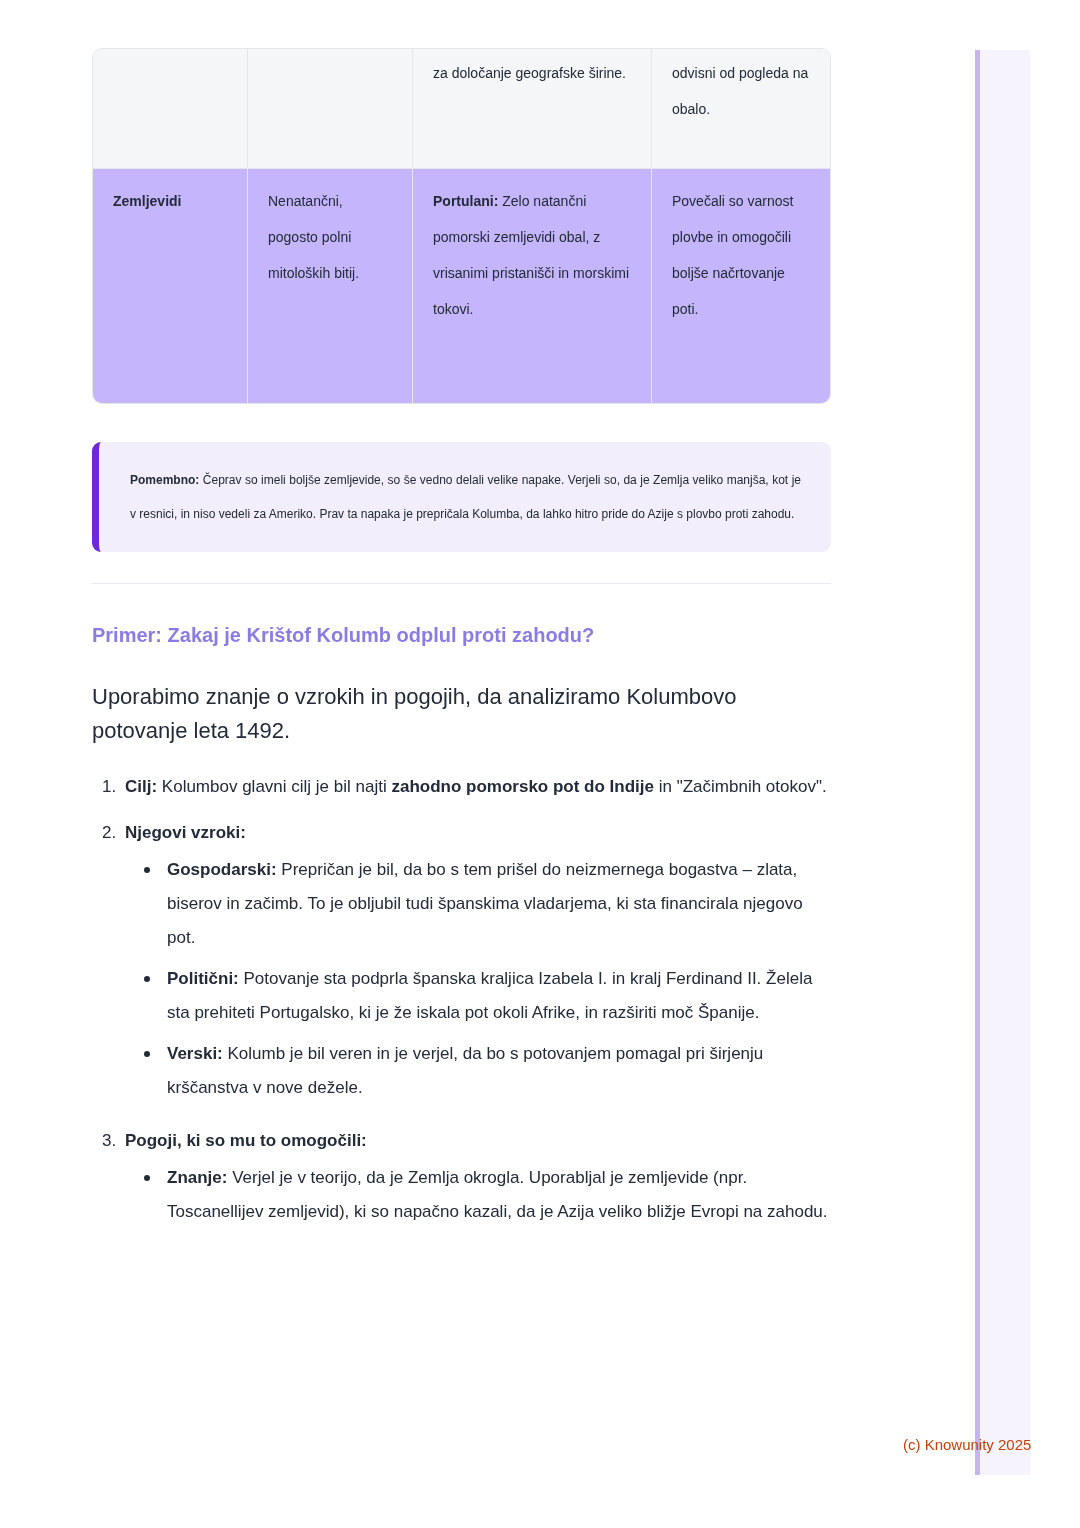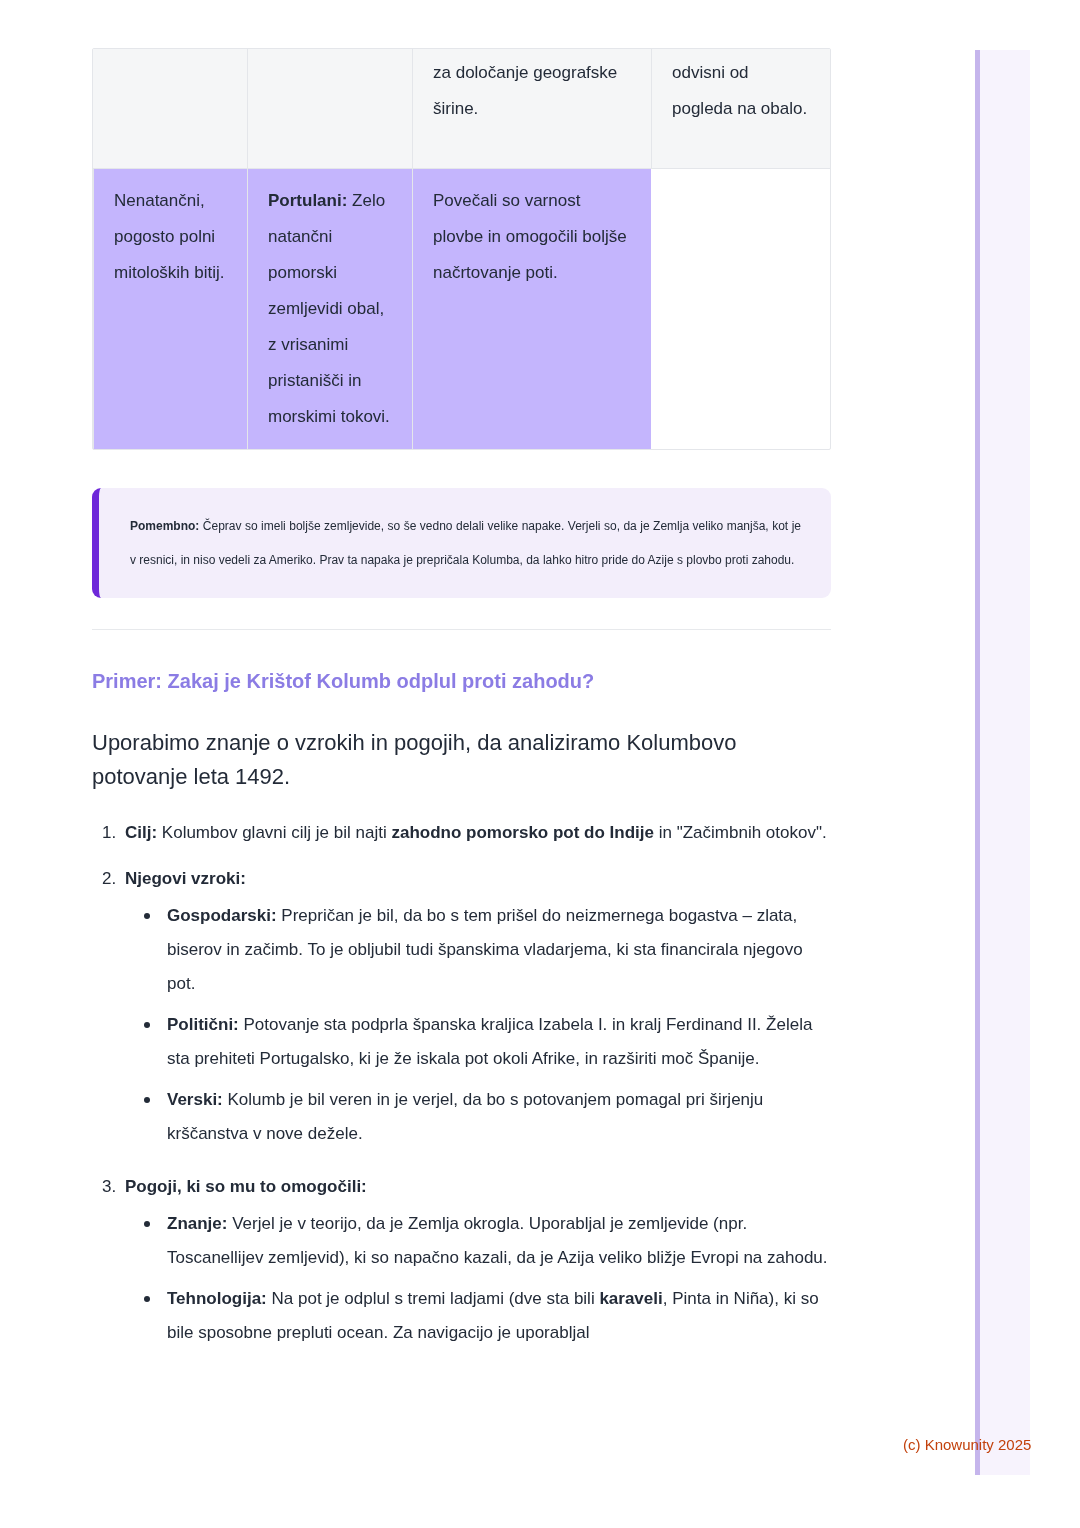--- a/index.html
+++ b/index.html
@@ -12,23 +12,23 @@
     overflow:hidden;
   }
   .content{position:absolute;left:92px;top:0;width:739px;}
 
   
   .tbl{
     margin-top:48px;
     display:grid;
     grid-template-columns:154px 165px 239px 181px;
     border:1px solid #e4e6ea;
-    border-radius:2px;
+    border-radius:10px;
     overflow:hidden;
-    font-size:17px;
+    font-size:14px;
     line-height:36px;
   }
   .cell{border-left:1px solid #e4e6ea;box-sizing:border-box;padding:6px 20px;}
   .cell.first{border-left:none;}
   .rowA .cell, .cell.rA{background:#f5f6f7;min-height:120px;border-bottom:1px solid #e4e6ea;}
   .cell.rB{background:#c4b5fd;min-height:234px;display:flex;flex-direction:column;justify-content:flex-start;padding:14px 20px;}
   .b{font-weight:bold;}
 
   
   .callout{
@@ -100,20 +100,23 @@
       <div class="cell rA">
         <span class="b"></span><span></span>
       </div>
       <div class="cell rA">
         <span class="b"></span><span>za določanje geografske širine.</span>
       </div>
       <div class="cell rA">
         <span class="b"></span><span>odvisni od pogleda na obalo.</span>
       </div>
 
+      <div class="cell first rB">
+        <div><span class="b">Zemljevidi</span><span></span></div>
+      </div>
       <div class="cell rB">
         <div><span class="b"></span><span>Nenatančni, pogosto polni mitoloških bitij.</span></div>
       </div>
       <div class="cell rB">
         <div><span class="b">Portulani:</span><span> Zelo natančni pomorski zemljevidi obal, z vrisanimi pristanišči in morskimi tokovi.</span></div>
       </div>
       <div class="cell rB">
         <div><span class="b"></span><span>Povečali so varnost plovbe in omogočili boljše načrtovanje poti.</span></div>
       </div>
     </div>
@@ -156,23 +159,20 @@
       </div>
 
       <div class="oli">
         <span class="num">3.</span>
         <div class="li-body">
           <span class="b">Pogoji, ki so mu to omogočili:</span>
           <div class="blist">
             <div class="bli">
               <span class="b">Znanje:</span><span> Verjel je v teorijo, da je Zemlja okrogla. Uporabljal je zemljevide (npr. Toscanellijev zemljevid), ki so napačno kazali, da je Azija veliko bližje Evropi na zahodu.</span>
             </div>
-            <div class="bli">
-              <span class="b">Tehnologija:</span><span> Na pot je odplul s tremi ladjami (dve sta bili </span><span class="b">karaveli</span><span>, Pinta in Niña), ki so bile sposobne prepluti ocean. Za navigacijo je uporabljal</span>
-            </div>
           </div>
         </div>
       </div>
 
     </div>
   </div>
 
   <div class="right-strip"></div>
 
   <div class="copyright">(c) Knowunity 2025</div>

